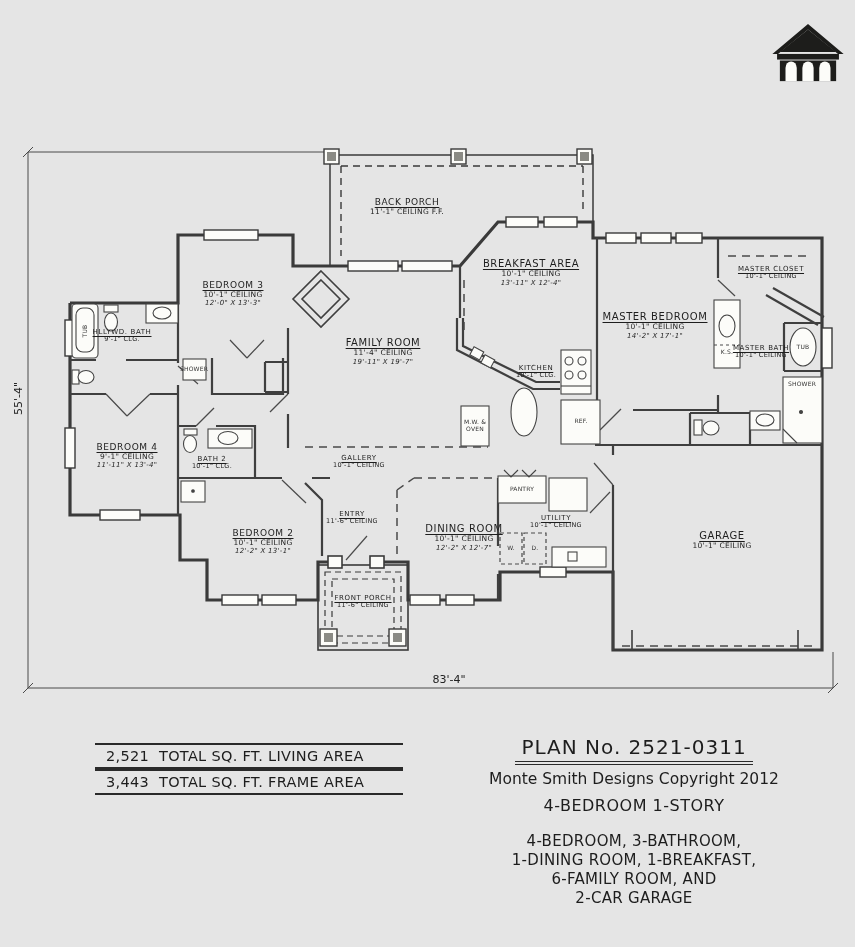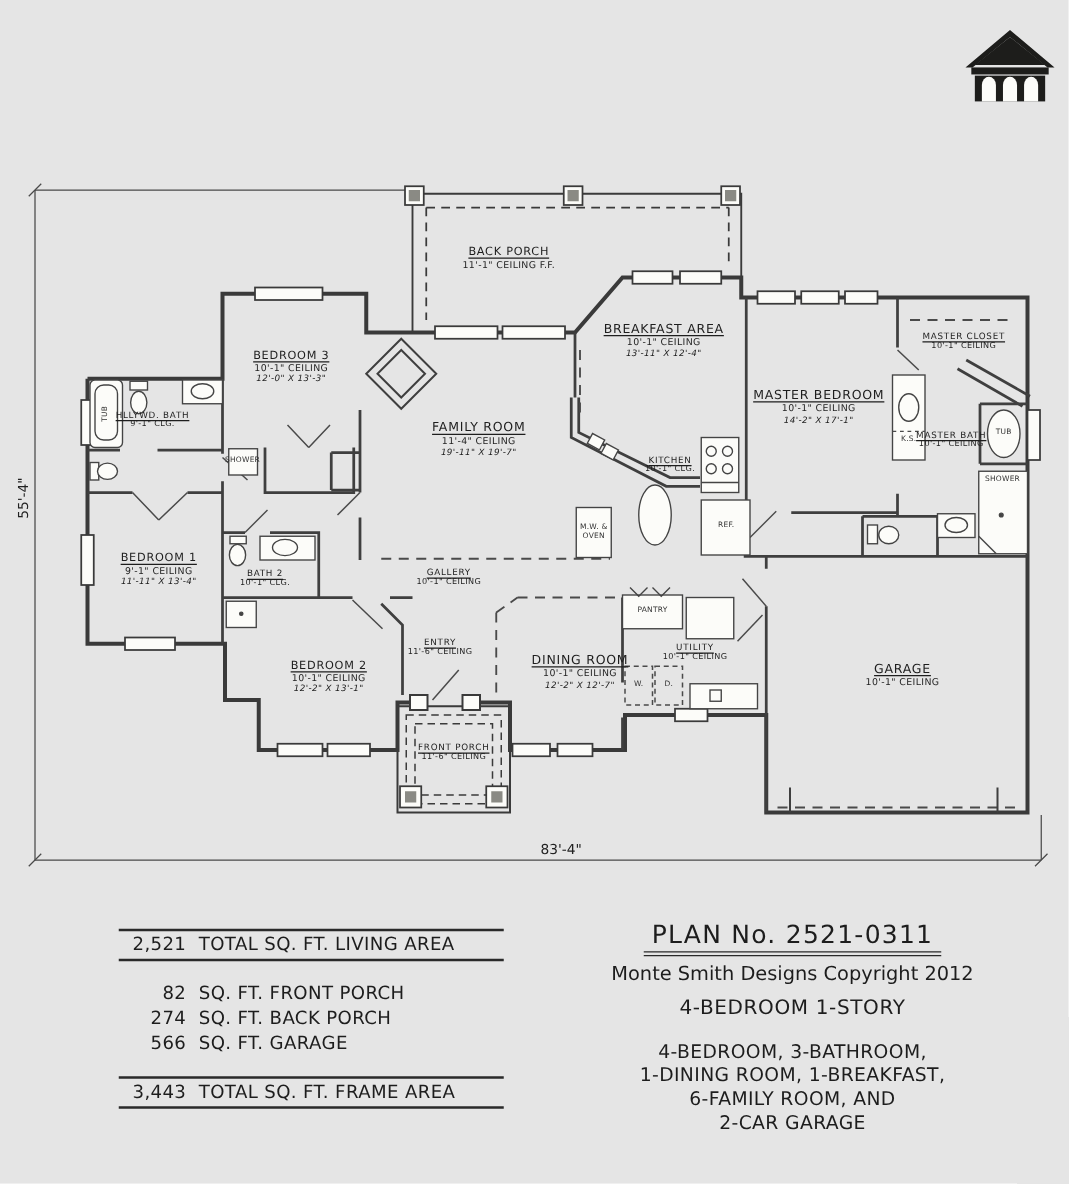--- a/index.html
+++ b/index.html
@@ -248,21 +248,21 @@
   <div class="room-label" style="left:383px;top:337px">
     <div class="nm">FAMILY ROOM</div>
     <div class="cl">11'-4" CEILING</div>
     <div class="sz">19'-11" X 19'-7"</div>
   </div>
   <div class="room-label sm" style="left:536px;top:364px">
     <div class="nm">KITCHEN</div>
     <div class="cl">10'-1" CLG.</div>
   </div>
   <div class="room-label md" style="left:127px;top:442px">
-    <div class="nm">BEDROOM 1</div>
+    <div class="nm">BEDROOM 4</div>
     <div class="cl">9'-1" CEILING</div>
     <div class="sz">11'-11" X 13'-4"</div>
   </div>
   <div class="room-label sm" style="left:212px;top:455px">
     <div class="nm">BATH 2</div>
     <div class="cl">10'-1" CLG.</div>
   </div>
   <div class="room-label sm" style="left:359px;top:454px">
     <div class="nm">GALLERY</div>
     <div class="cl">10'-1" CEILING</div>
@@ -305,34 +305,20 @@
   <div class="fx wrap" style="left:475px;top:426px">M.W. &amp; OVEN</div>
   <div class="fx" style="left:727px;top:352px">K.S.</div>
 
   <div class="dim-v">55'-4"</div>
   <div class="dim-h">83'-4"</div>
 
   <div class="stats">
     <div class="rule-row">
       <span class="val">2,521</span>
       <span>TOTAL SQ. FT. LIVING AREA</span>
-    </div>
-    <div class="mid">
-      <div class="row">
-        <span class="val">82</span>
-        <span>SQ. FT. FRONT PORCH</span>
-      </div>
-      <div class="row">
-        <span class="val">274</span>
-        <span>SQ. FT. BACK PORCH</span>
-      </div>
-      <div class="row">
-        <span class="val">566</span>
-        <span>SQ. FT. GARAGE</span>
-      </div>
     </div>
     <div class="rule-row">
       <span class="val">3,443</span>
       <span>TOTAL SQ. FT. FRAME AREA</span>
     </div>
   </div>
 
   <div class="titleblock">
     <div class="plan-no-wrap">
       <span class="plan-no">PLAN No. 2521-0311</span>

